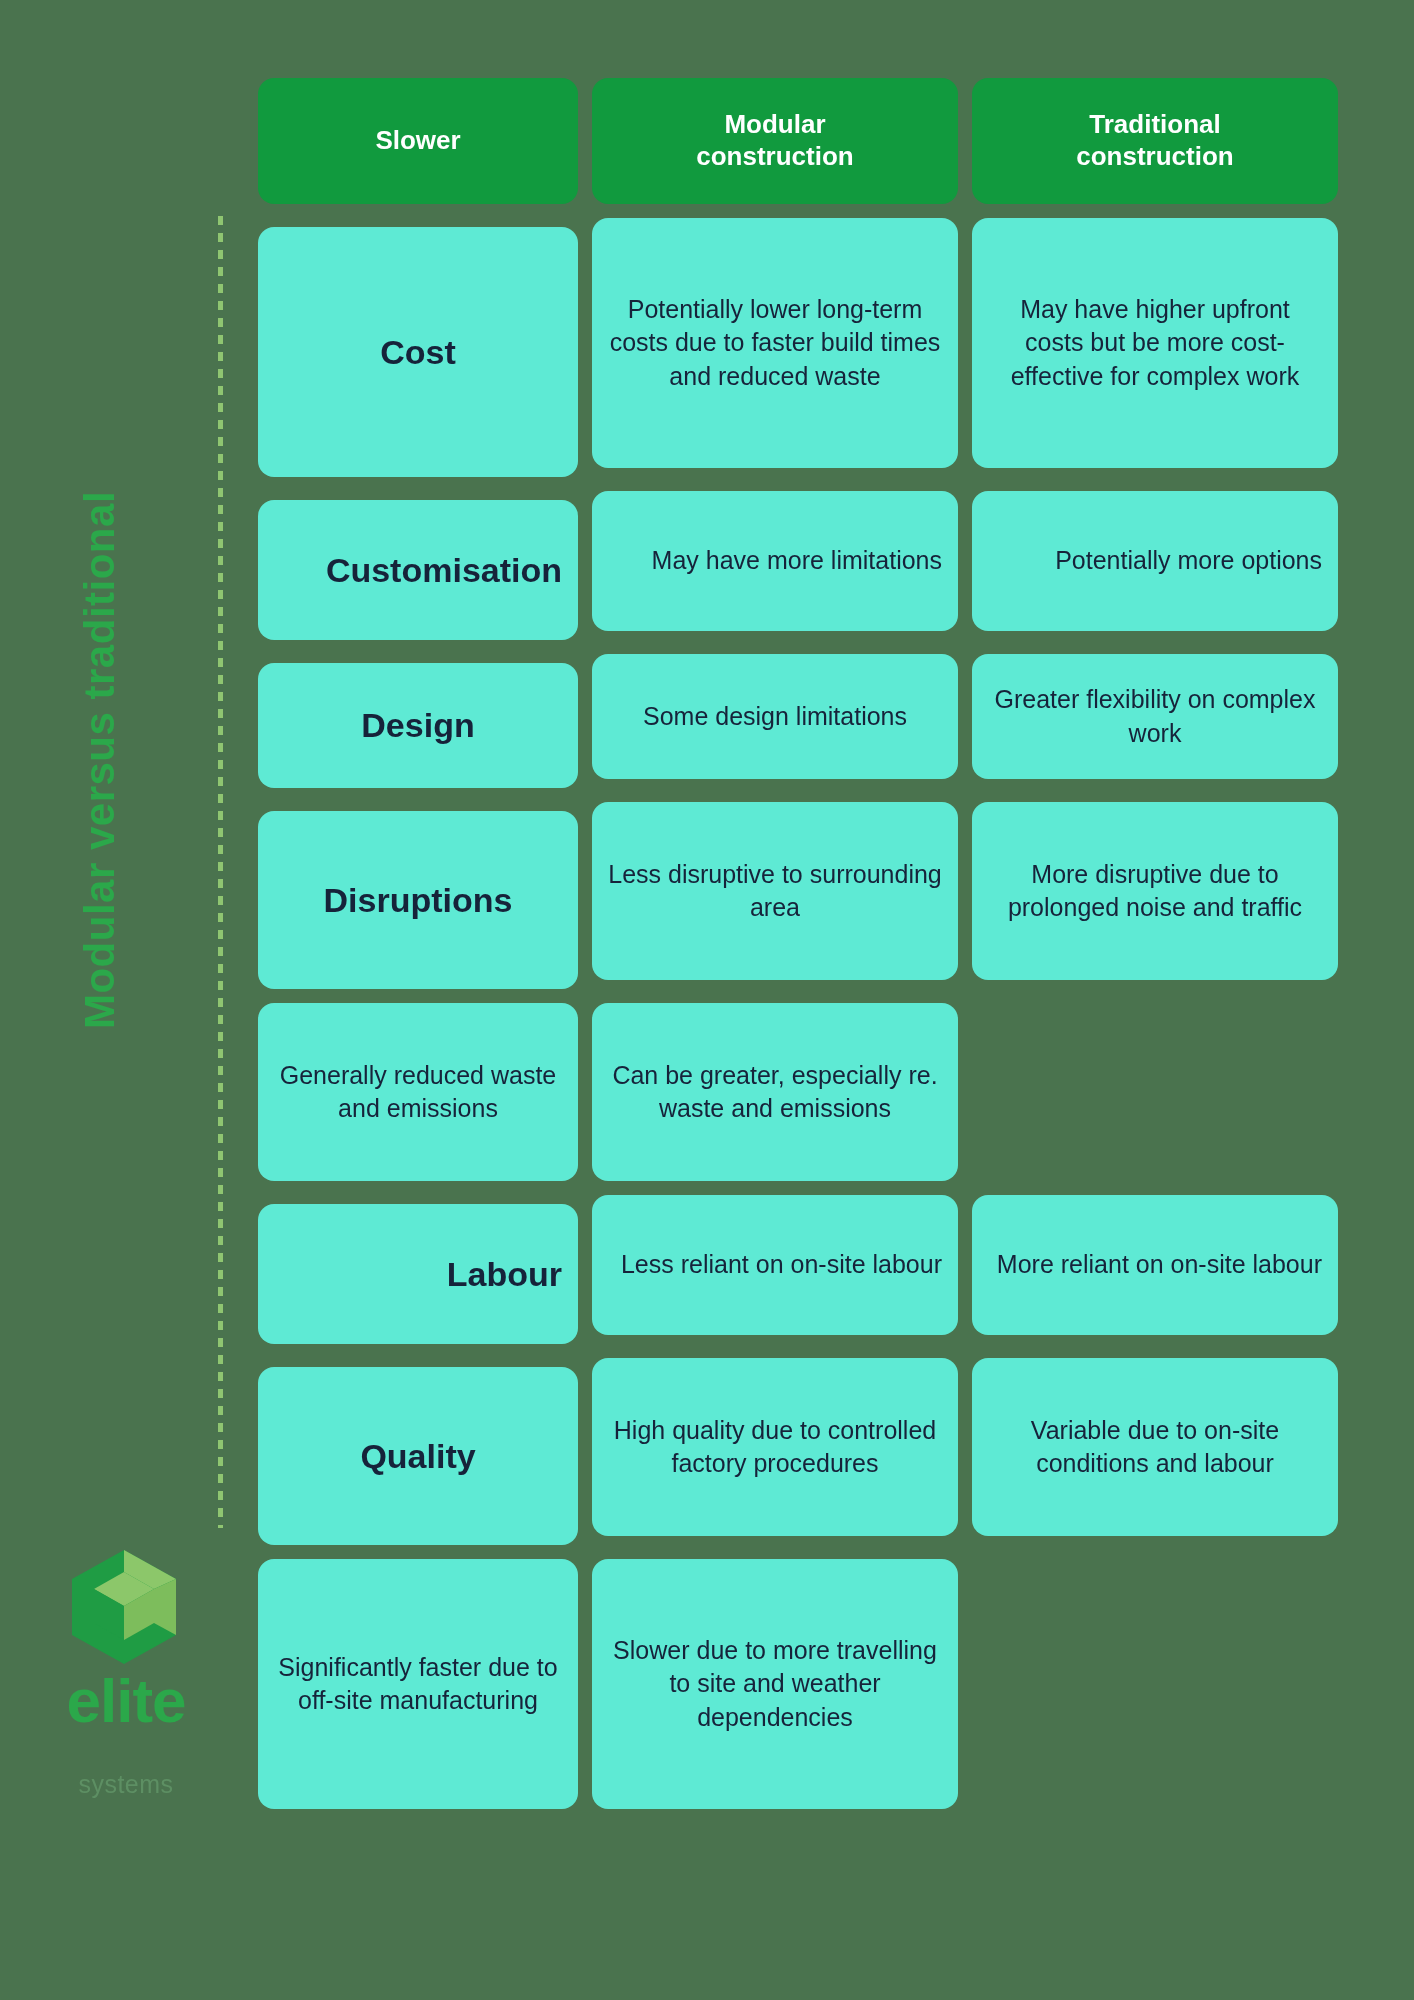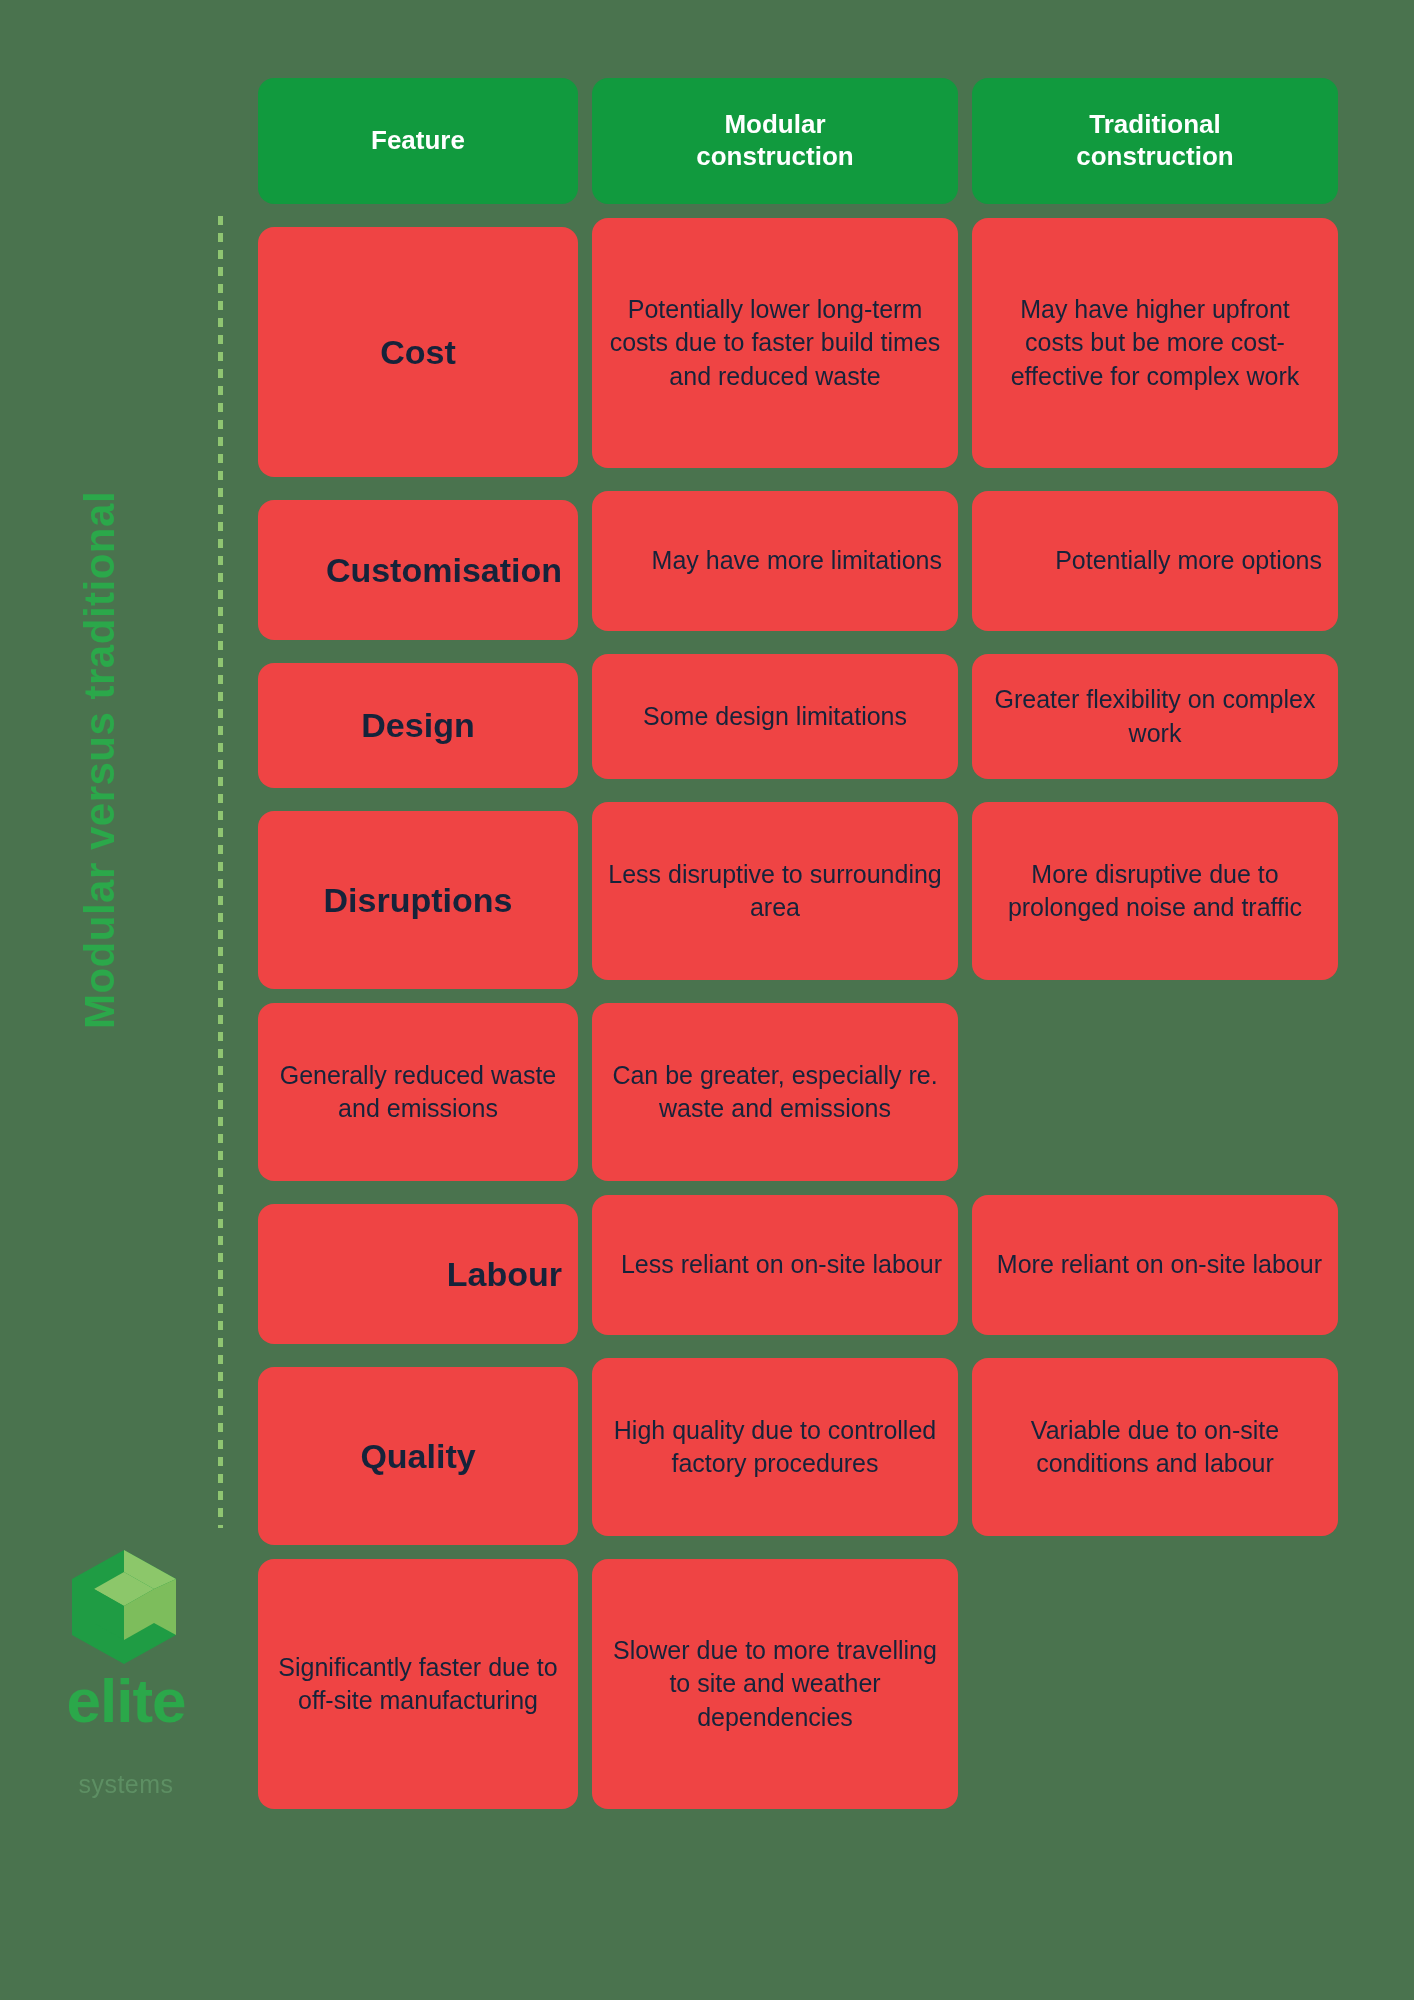--- a/index.html
+++ b/index.html
@@ -137,21 +137,21 @@
     background: #119a3e;
     color: #ffffff;
     font-size: 26px;
     font-weight: 700;
     line-height: 1.22;
     height: 126px;
   }
 
   
   .row-body .cell {
-    background: #ef4444;
+    background: #5eead4;
     color: #16233a;
   }
   .row-body .cell-feature {
     font-size: 34px;
     font-weight: 700;
     line-height: 1.2;
     margin-top: 9px;
   }
   .row-body .cell-value {
     font-size: 25px;
@@ -190,21 +190,21 @@
       </div>
       <div class="logo-wordmark">elite</div>
       <div class="logo-sub">systems</div>
     </div>
   </div>
 
   <div class="table">
 
     <div class="row row-header">
       <div class="cell cell-header">
-        <span>Feature</span>
+        <span>Slower</span>
       </div>
       <div class="cell cell-header">
         <span>
           <span>Modular</span><br>
           <span>construction</span>
         </span>
       </div>
       <div class="cell cell-header">
         <span>
           <span>Traditional</span><br>

